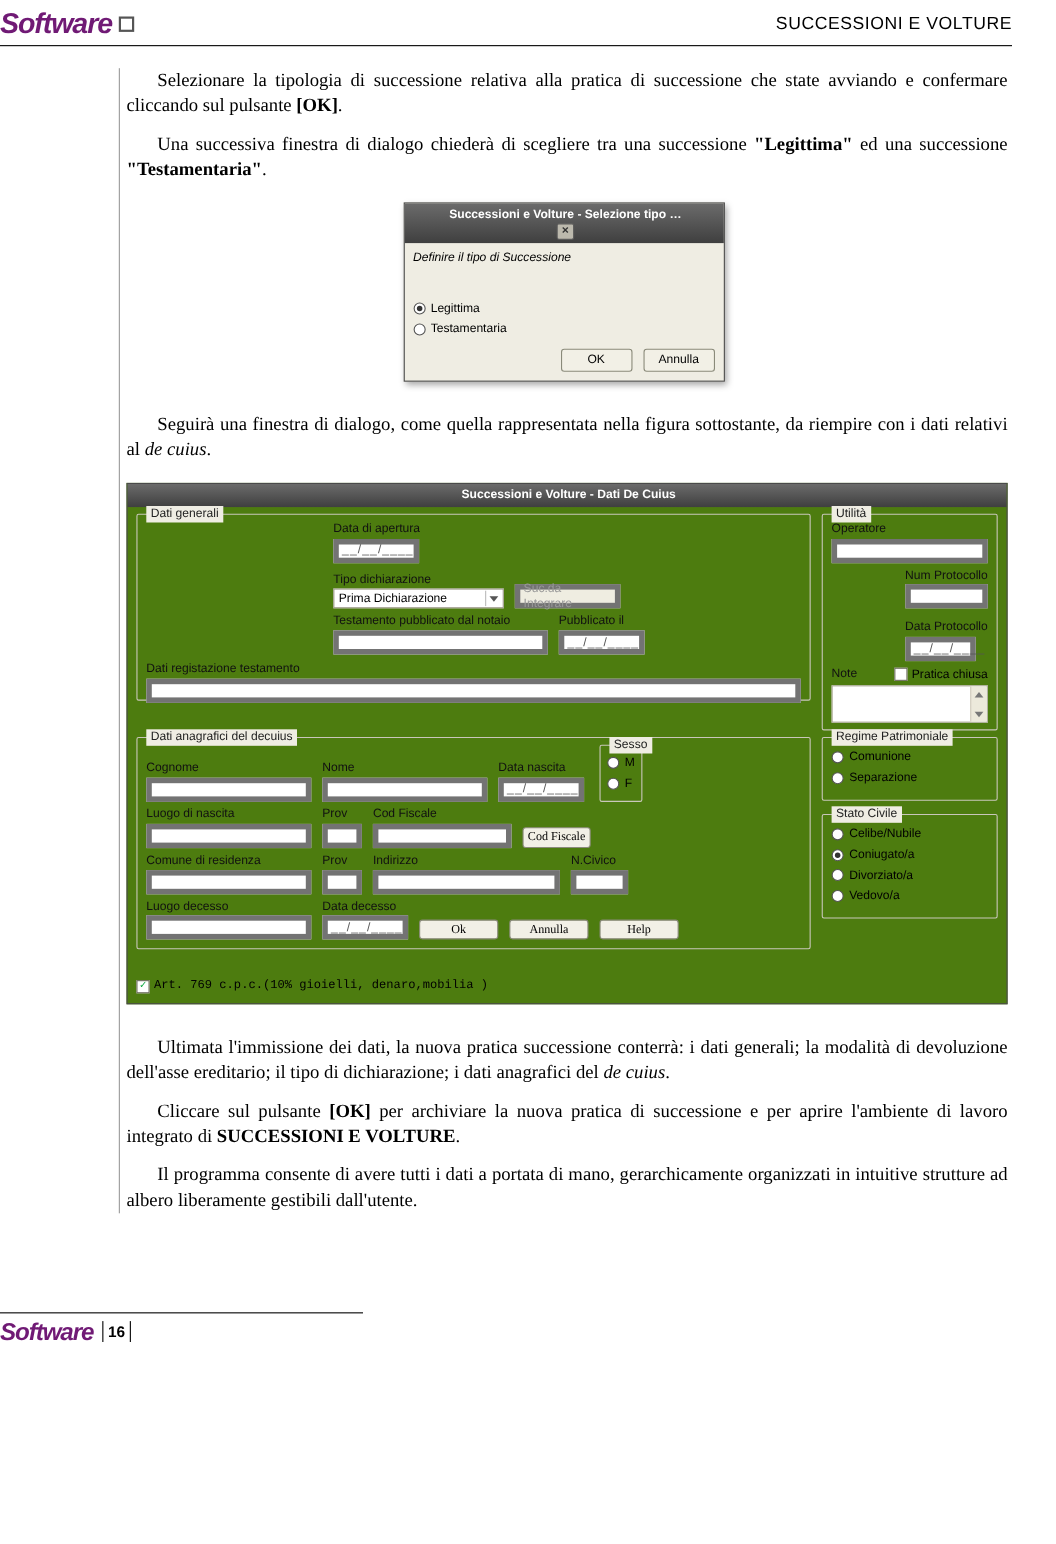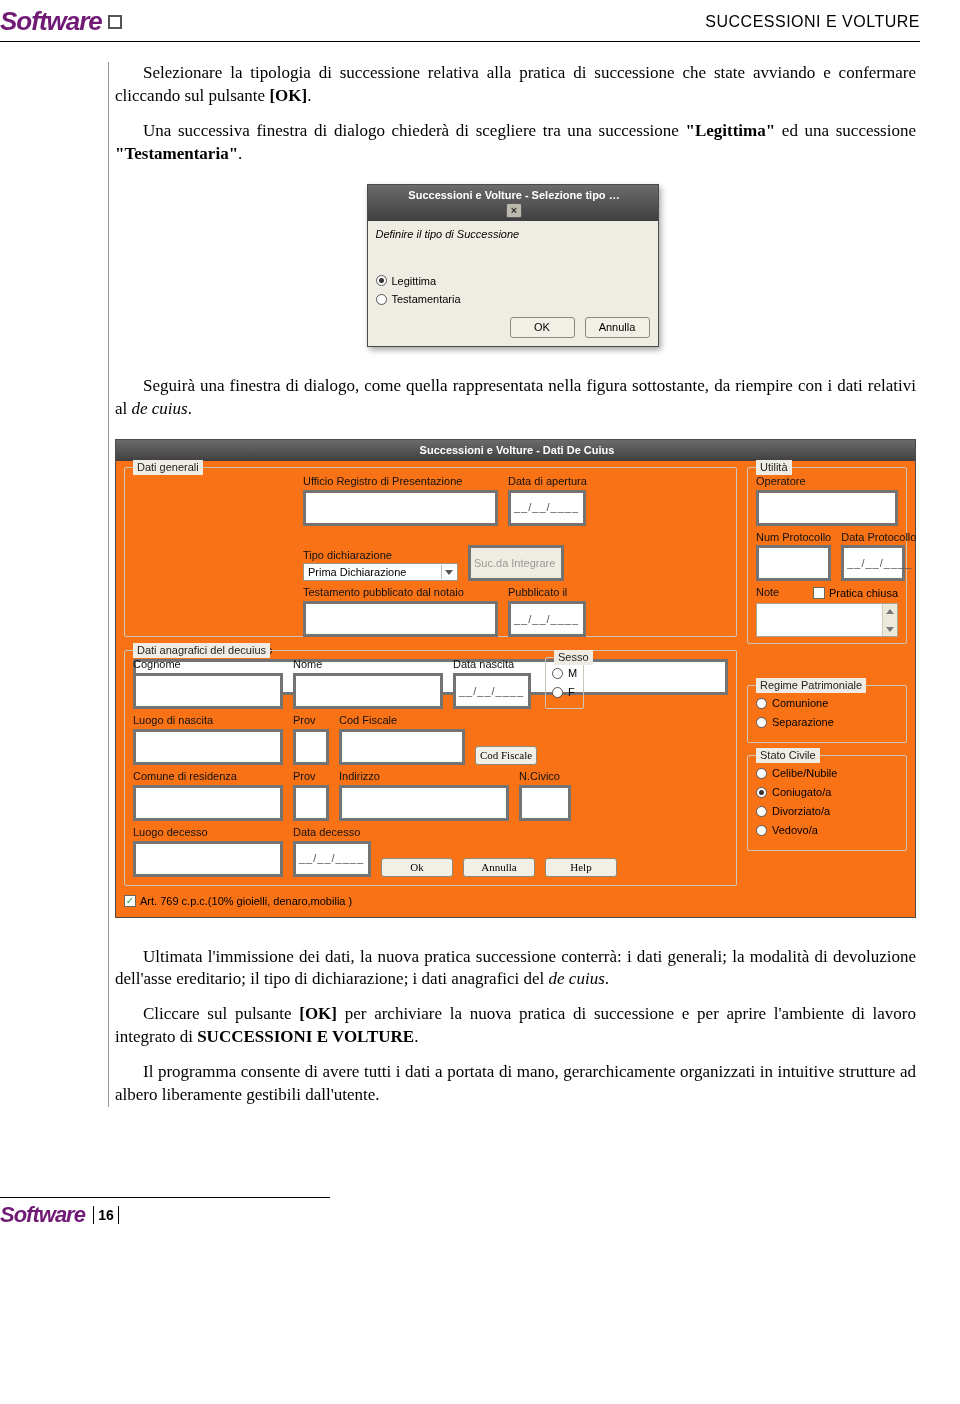--- a/index.html
+++ b/index.html
@@ -97,40 +97,40 @@
     border: 1px solid #8a8a7a; background: #f2f0e6;
     padding: 2px 0; width: 65px; text-align: center;
     border-radius: 3px;
   }
 
   
   .dlg-big {
     width: 812px;
     font-family: Tahoma, Arial, sans-serif;
     font-size: 11px;
-    background: #f97316;
+    background: #4d7c0f;
     border: 1px solid #4a4a4a;
   }
   .dlg-body { padding: 6px 8px 8px 8px; }
   .fieldset {
     border: 1px solid #c9c7ba;
     border-radius: 2px;
     padding: 6px 8px 8px 8px;
     margin-bottom: 6px;
     position: relative;
   }
   .fieldset > .legend {
     position: absolute; top: -8px; left: 8px;
     background: #efede3; padding: 0 4px; font-size: 11px; color: #222;
   }
   .row { display: flex; gap: 10px; align-items: flex-end; }
   .col { display: flex; flex-direction: column; }
   .lbl { font-size: 11px; color: #111; margin-bottom: 1px; white-space: nowrap; }
   .inp {
-    border: 3px solid #737373; background: #fff; height: 36px;
+    border: 5px solid #737373; background: #fff; height: 22px;
     padding: 0 3px; font-size: 11px; display: flex; align-items: center;
   }
   .inp.disabled { background: #efede1; color: #999; }
   .date-slot { color: #555; letter-spacing: 1px; text-align: center; }
   .select {
     border: 1px solid #9a9786; background: #fff; height: 18px;
     display: flex; align-items: center; justify-content: space-between;
     padding: 0 2px 0 4px; font-size: 11px; width: 155px;
   }
   .chev { width: 14px; height: 14px; border-left: 1px solid #bbb; display:flex;align-items:center;justify-content:center;}
@@ -149,28 +149,28 @@
   }
   .tarea .scroll .arr { height: 14px; display:flex;align-items:center;justify-content:center; }
   .tarea .scroll .arr::after { content:""; border-left:4px solid transparent;border-right:4px solid transparent; }
   .tarea .scroll .arr.up::after { border-bottom:5px solid #777; }
   .tarea .scroll .arr.dn::after { border-top:5px solid #777; }
   .cb-row { display: flex; align-items: center; gap: 4px; }
   .cb { width: 12px; height: 12px; border: 1px solid #6a6a5a; background: #fff; display:flex;align-items:center;justify-content:center;}
   .cb.checked::after { content: "✓"; font-size: 10px; color:#1a4; line-height:1; }
   .mainrow { display: flex; gap: 10px; }
   .leftcol { flex: 1; }
-  .rightcol { width: 160px; display: flex; flex-direction: column; gap: 6px; justify-content: center; }
+  .rightcol { width: 160px; display: flex; flex-direction: column; gap: 6px; }
   .btn-sm {
     font-family: Tahoma; font-size: 11px;
     border: 1px solid #8a8a7a; background: #f2f0e6;
     padding: 1px 0; width: 72px; text-align: center; border-radius: 3px;
   }
   .btn-mini { width: 62px; }
-  .bottomrow { display:flex; align-items:center; gap:8px; margin-top:2px; }
+  .bottomrow { display:flex; align-items:center; gap:8px; margin-top:20px;font-family:Liberation Mono, monospace; }
   .footer {
     margin: 90px 44px 0 0;
     display: flex; align-items: center; gap: 8px;
     border-top: 1px solid #000;
     padding-top: 2px; width: 330px;
   }
   .pgnum {
     width: 26px; border-left: 1px solid #000; border-right: 1px solid #000;
     text-align: center; font-family: Arial; font-size: 14px; font-weight: bold;
   }
@@ -232,24 +232,20 @@
         </div>
         <div class="dlg-body">
 
           <div class="mainrow">
             <div class="leftcol">
               <div class="fieldset" style="height:170px;">
                 <div class="legend">Dati generali</div>
 
                 <div class="row" style="margin-left:170px;">
                   <div class="col">
-                    <span class="lbl">Ufficio Registro di Presentazione</span>
-                    <div class="inp" style="width:195px;"></div>
-                  </div>
-                  <div class="col">
                     <span class="lbl">Data di apertura</span>
                     <div class="inp date-slot" style="width:78px;">__/__/____</div>
                   </div>
                 </div>
 
                 <div class="row" style="margin-left:170px; margin-top:4px;">
                   <div class="col">
                     <span class="lbl">Tipo dichiarazione</span>
                     <div class="select">
                       <span>Prima Dichiarazione</span>
@@ -280,21 +276,21 @@
               </div>
             </div>
 
             <div class="rightcol">
               <div class="fieldset" style="padding-bottom:6px;">
                 <div class="legend">Utilità</div>
                 <div class="col">
                   <span class="lbl">Operatore</span>
                   <div class="inp" style="width:100%;"></div>
                 </div>
-                <div class="row" style="margin-top:4px;">
+                <div class="row" style="margin-top:4px;flex-direction:column;">
                   <div class="col" style="flex:1;">
                     <span class="lbl">Num Protocollo</span>
                     <div class="inp" style="width:100%;"></div>
                   </div>
                   <div class="col">
                     <span class="lbl">Data Protocollo</span>
                     <div class="inp date-slot" style="width:64px;">__/__/____</div>
                   </div>
                 </div>
                 <div class="row" style="margin-top:4px; align-items:center;">

